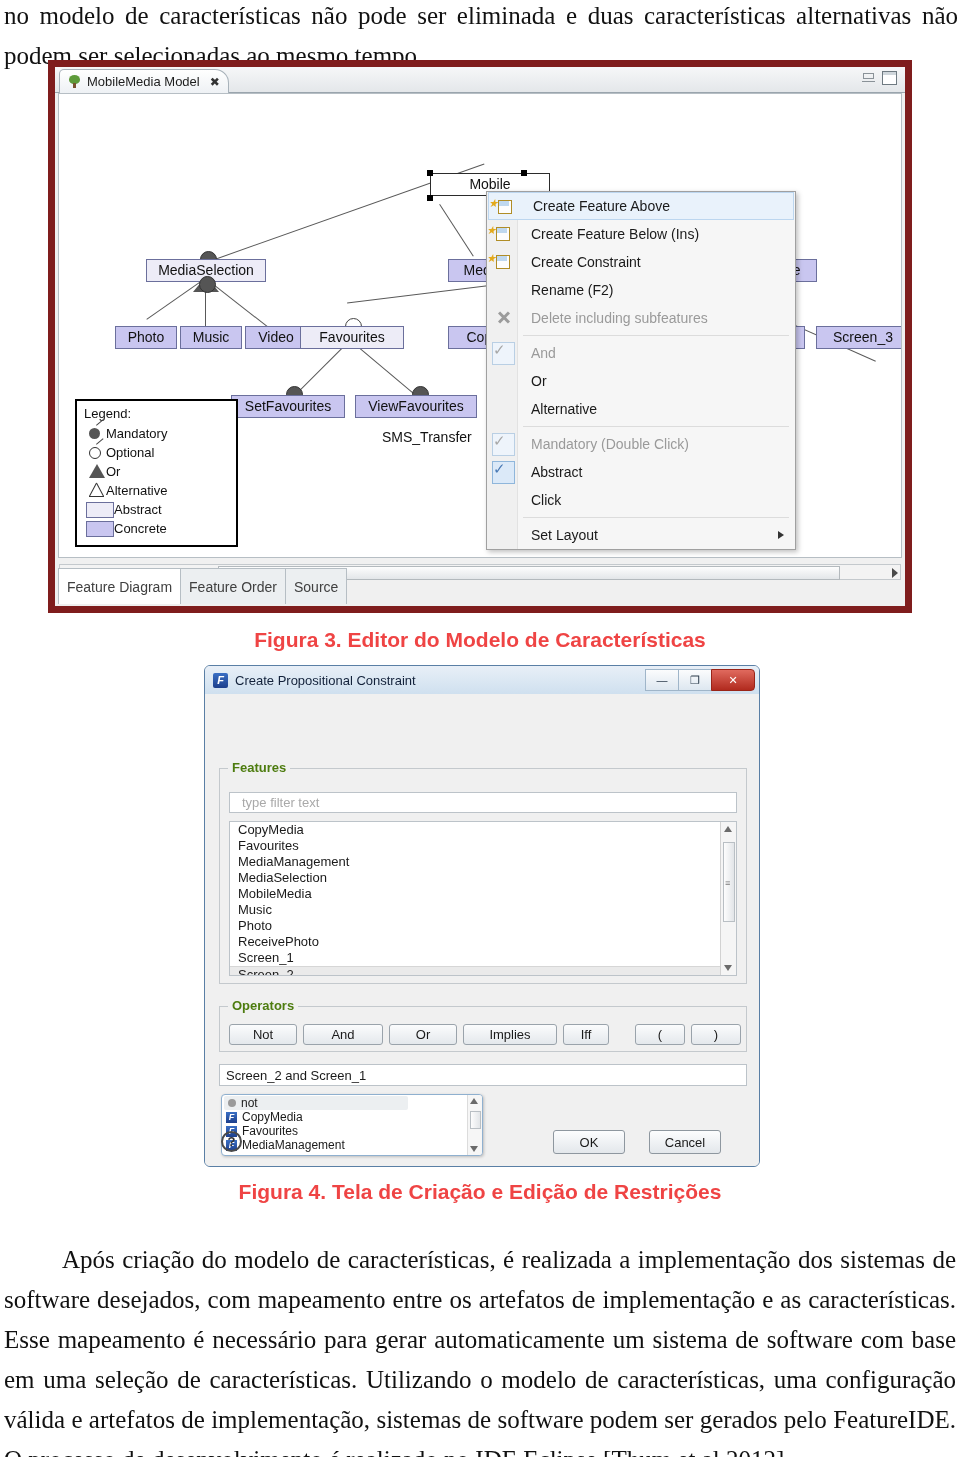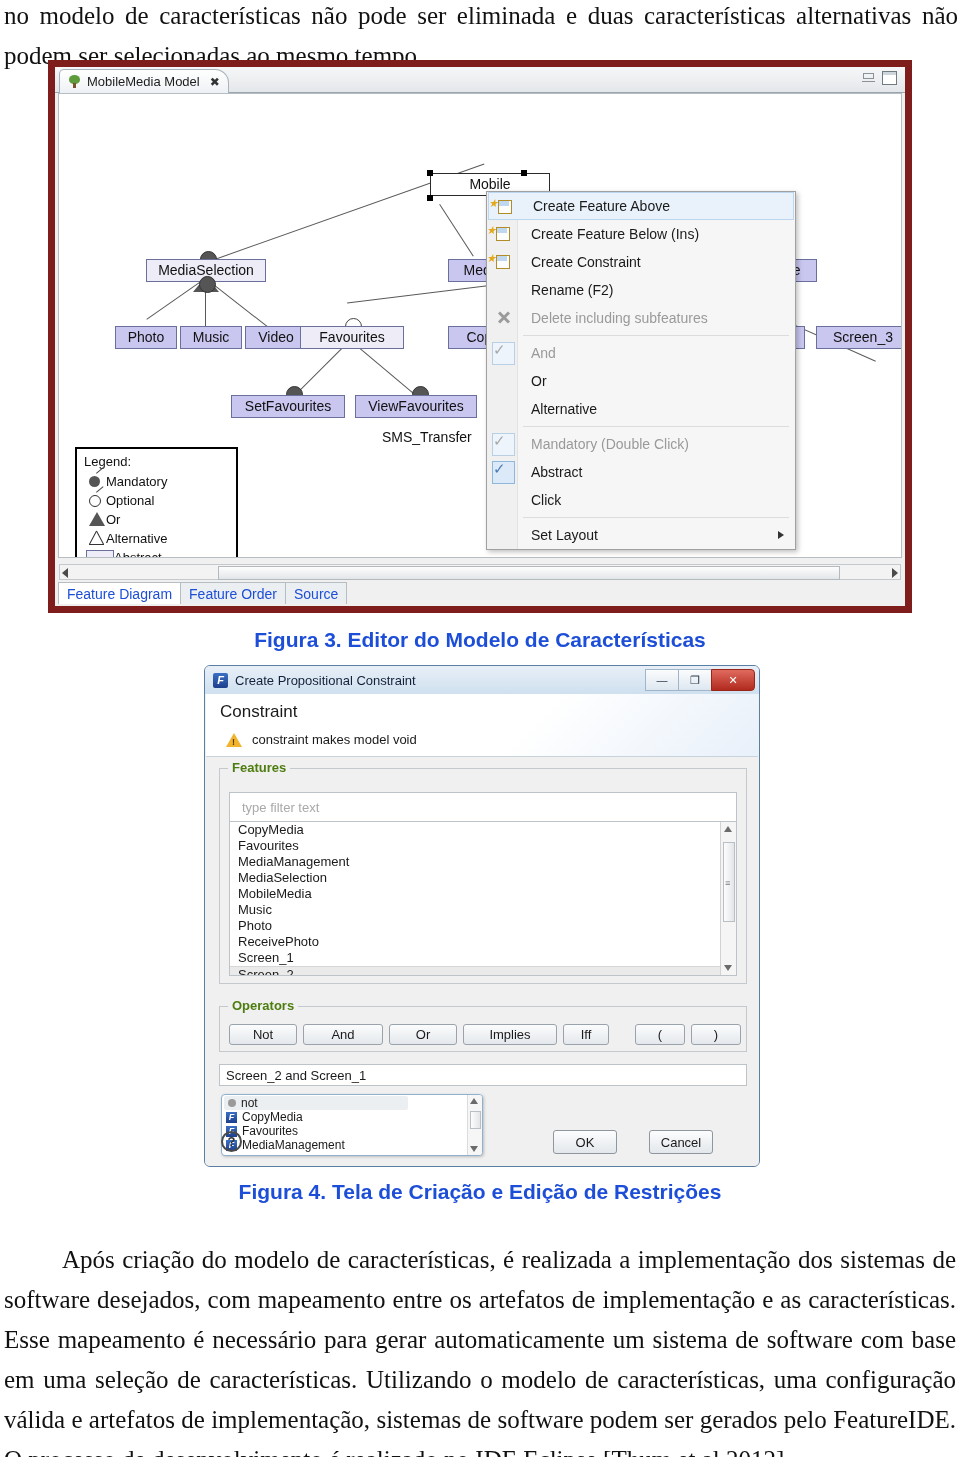--- a/index.html
+++ b/index.html
@@ -16,21 +16,21 @@
     font-size:25px;line-height:40px;
     text-align:justify;text-justify:inter-word;
     color:#111;
   }
   .para-top{position:absolute;left:4px;top:-4px;width:954px;}
   .para-bottom{position:absolute;left:4px;top:1240px;width:952px;}
   .indent{display:inline-block;width:58px;}
 
   .caption{
     font-family:"Liberation Sans", sans-serif;
-    font-weight:bold;font-size:21px;text-align:center;color:#1d4ed8;
+    font-weight:bold;font-size:21px;text-align:center;color:#ef4444;
     width:100%;
   }
   .cap3{position:absolute;left:0;top:628px;}
   .cap4{position:absolute;left:0;top:1180px;}
 
   
   .fig3{
     position:absolute;left:48px;top:60px;width:864px;height:553px;
     background:#f0f0f0;
     border:7px solid #7f1d1d;
@@ -102,21 +102,21 @@
          border-bottom:16px solid #555;}
 
   .edge{position:absolute;background:#595959;height:1px;transform-origin:0 0;}
 
   .smslabel{position:absolute;font-size:14px;color:#111;}
 
   
   .legend{
     position:absolute;left:16px;top:305px;width:163px;height:148px;
     background:#fff;border:2px solid #000;box-sizing:border-box;
-    font-size:13px;color:#111;padding:5px 6px;margin-top:48px;
+    font-size:13px;color:#111;padding:5px 6px;
   }
   .legend .ltitle{margin:0 0 3px 1px;}
   .lrow{display:flex;align-items:center;height:19px;margin-left:3px;}
   .lico{width:20px;height:17px;position:relative;flex:none;}
   .li-mand{position:absolute;left:3px;top:3px;width:11px;height:11px;border-radius:50%;background:#555;}
   .li-mand-l{position:absolute;left:10px;top:0;width:9px;height:1px;background:#444;transform:rotate(-40deg);transform-origin:0 0;}
   .li-opt{position:absolute;left:3px;top:3px;width:10px;height:10px;border-radius:50%;background:#fff;border:1px solid #333;}
   .li-or{position:absolute;left:3px;top:1px;width:0;height:0;border-left:8px solid transparent;border-right:8px solid transparent;border-bottom:14px solid #555;}
   .li-alt-a{position:absolute;left:10px;top:1px;width:1px;height:15px;background:#333;transform:rotate(28deg);transform-origin:top;}
   .li-alt-b{position:absolute;left:10px;top:1px;width:1px;height:15px;background:#333;transform:rotate(-28deg);transform-origin:top;}
@@ -163,22 +163,22 @@
   .hs-arrow-l{position:absolute;left:2px;top:3px;width:0;height:0;
       border-top:5px solid transparent;border-bottom:5px solid transparent;border-right:6px solid #4a4a4a;}
   .hs-arrow-r{position:absolute;right:2px;top:3px;width:0;height:0;
       border-top:5px solid transparent;border-bottom:5px solid transparent;border-left:6px solid #4a4a4a;}
   .hs-thumb{position:absolute;left:158px;top:1px;height:12px;width:620px;
       background:linear-gradient(to bottom,#fdfdfd,#e3e6e9);border:1px solid #b3b9bd;}
   .f3-tabs{
     position:absolute;left:3px;bottom:2px;height:22px;display:flex;align-items:flex-end;
   }
   .vtab{
-    height:22px;padding:0 8px;display:flex;align-items:center;font-size:14px;
-    border:1px solid #b6bec4;border-bottom:none;background:#eceff1;color:#1d4ed8;
+    height:36px;padding:0 8px;display:flex;align-items:center;font-size:14px;
+    border:1px solid #b6bec4;border-bottom:none;background:#eceff1;color:#404040;
     box-sizing:border-box;margin-right:-1px;
   }
   .vtab.active{background:#ffffff;font-weight:normal;}
 
   
   .fig4{
     position:absolute;left:204px;top:665px;width:556px;height:502px;
     background:#f0f0f0;
     border:1px solid #5a7fa5;
     border-radius:6px;
@@ -257,21 +257,21 @@
         color:#fff;font-size:9px;font-style:italic;font-weight:bold;
         display:flex;align-items:center;justify-content:center;flex:none;}
   .ac-scroll{position:absolute;right:0;top:0;bottom:0;width:14px;background:#f6f6f6;border-left:1px solid #dcdcdc;}
 
   .help-ico{
     position:absolute;left:16px;bottom:14px;width:21px;height:21px;border-radius:50%;
     border:2px solid #4a4a4a;display:flex;align-items:center;justify-content:center;
     font-size:13px;font-weight:bold;color:#333;box-sizing:border-box;
   }
   .dbtn{
-    position:absolute;bottom:12px;height:24px;width:64px;
+    position:absolute;bottom:12px;height:24px;width:72px;
     border:1px solid #8e979f;border-radius:3px;
     background:linear-gradient(to bottom,#fcfdfe,#e3e7eb);
     display:flex;align-items:center;justify-content:center;font-size:13px;color:#1a1a1a;
     box-sizing:border-box;
   }
 </style>
 </head>
 <body>
 
 <div class="page">
@@ -496,33 +496,26 @@
       <span class="f-ico">F</span>
       <span>Create Propositional Constraint</span>
       <div class="d-winbtns">
         <span class="dwb">—</span>
         <span class="dwb">❐</span>
         <span class="dwb close">✕</span>
       </div>
     </div>
 
     <div class="d-body">
-      <div class="d-head">
-        <div class="d-head-title">Constraint</div>
-        <div class="d-warn">
-          <span class="warn-ico"></span>
-          <span>constraint makes model void</span>
-        </div>
-      </div>
 
       <div class="grp" style="left:14px;top:74px;width:528px;height:216px;">
         <span class="grp-label">Features</span>
       </div>
 
-      <div class="txtinput ph" style="left:24px;top:98px;width:508px;height:30px;padding-left:12px;">type filter text</div>
+      <div class="txtinput ph" style="left:24px;top:98px;width:508px;height:21px;padding-left:12px;">type filter text</div>
 
       <div class="listbox" style="left:24px;top:127px;width:508px;height:155px;">
         <div class="li">CopyMedia</div>
         <div class="li">Favourites</div>
         <div class="li">MediaManagement</div>
         <div class="li">MediaSelection</div>
         <div class="li">MobileMedia</div>
         <div class="li">Music</div>
         <div class="li">Photo</div>
         <div class="li">ReceivePhoto</div>

